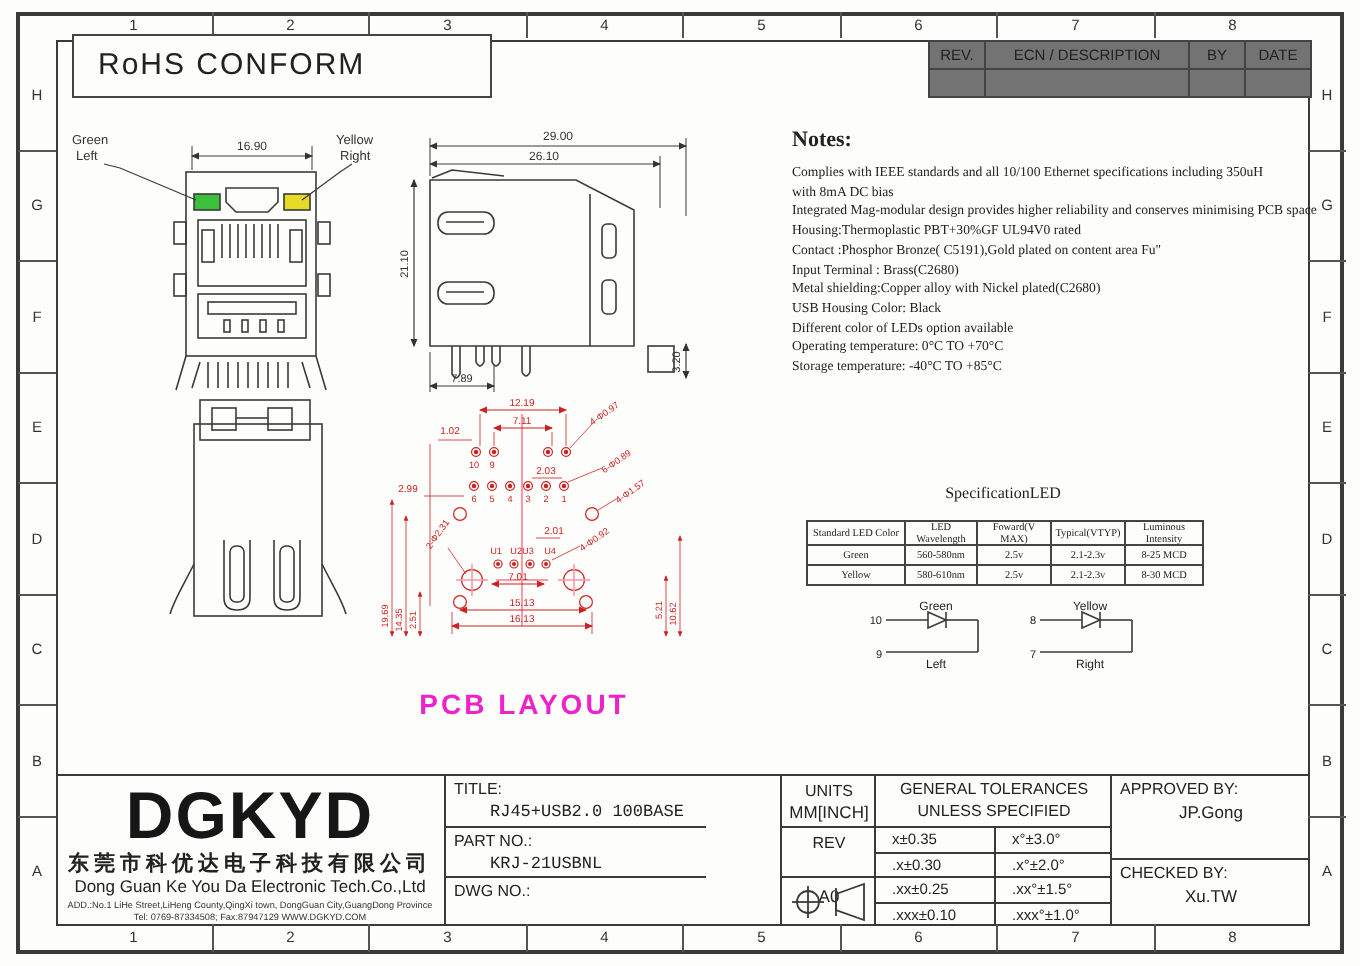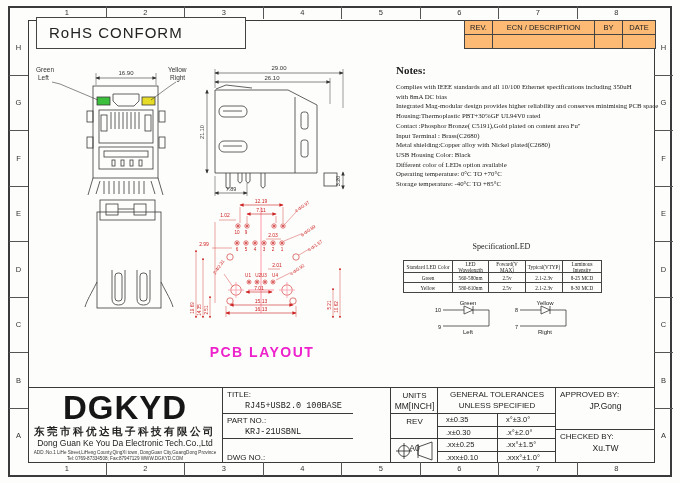--- a/index.html
+++ b/index.html
@@ -13,21 +13,21 @@
   .zone-h{left:28px;width:627px;height:13px;flex-direction:row;}
   .zone-h .zc{flex:1;text-align:center;line-height:13px;border-right:1px solid #555;}
   .zone-h .zc:last-child{border-right:none;}
   .zone-v{top:20px;width:19px;height:443px;flex-direction:column;}
   .zone-v .zc{flex:1;display:flex;align-items:center;justify-content:center;border-bottom:1px solid #555;}
   .zone-v .zc:last-child{border-bottom:none;}
   
   .rohs{left:36px;top:17px;width:196px;height:30px;border:1px solid #444;background:#fdfdfb;
         font-size:15px;line-height:30px;padding-left:12px;letter-spacing:1px;z-index:4;}
   
-  .revtab{left:464px;top:20px;width:190px;z-index:4;background:#fdba74;border:1px solid #444;}
+  .revtab{left:464px;top:20px;width:190px;z-index:4;background:#737373;border:1px solid #444;}
   .revtab .r{display:flex;}
   .revtab .c{border-right:1px solid #444;box-sizing:border-box;font-size:7.5px;line-height:13px;text-align:center;}
   .revtab .c:last-child{border-right:none;}
   .revtab .r2 .c{height:14px;border-top:1px solid #444;}
   .w1{width:28px}.w2{width:102px}.w3{width:28px}.w4{width:32px}
   
   .notes{left:396px;top:64px;width:258px;font-family:"Liberation Serif",serif;}
   .notes .nt{font-size:11px;font-weight:bold;}
   .notes .nl{font-size:6.8px;line-height:9.7px;white-space:nowrap;}
   .notes .nlist{margin-top:6px;}
@@ -426,21 +426,21 @@
     <div class="tb colline" style="left:194px;top:0;width:130px;height:75px;">
       <div class="tb" style="left:0;top:0;width:130px;height:25px;">
         <div class="tb lab" style="left:4px;top:2px;">TITLE:</div>
         <div class="tb val mono" style="left:22px;top:13px;">RJ45+USB2.0 100BASE</div>
       </div>
       <div class="tb rowline" style="left:0;top:25px;width:130px;height:25px;">
         <div class="tb lab" style="left:4px;top:2px;">PART NO.:</div>
         <div class="tb val mono" style="left:22px;top:13px;">KRJ-21USBNL</div>
       </div>
       <div class="tb rowline" style="left:0;top:50px;width:130px;height:25px;">
-        <div class="tb lab" style="left:4px;top:14px;">DWG NO.:</div>
+        <div class="tb lab" style="left:4px;top:2px;">DWG NO.:</div>
         <div class="tb val mono" style="left:22px;top:13px;"></div>
       </div>
     </div>
 
 
     <div class="tb colline" style="left:362px;top:0;width:47px;height:75px;">
       <div class="tb ctr" style="left:0;top:0;width:47px;height:25px;">
         <div class="tb lab" style="left:0;top:3px;width:47px;">UNITS</div>
         <div class="tb val" style="left:0;top:13px;width:47px;">MM[INCH]</div>
       </div>

